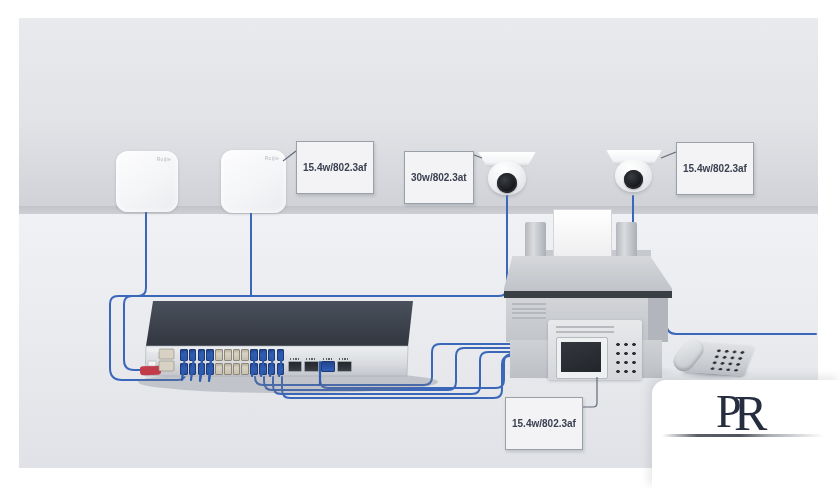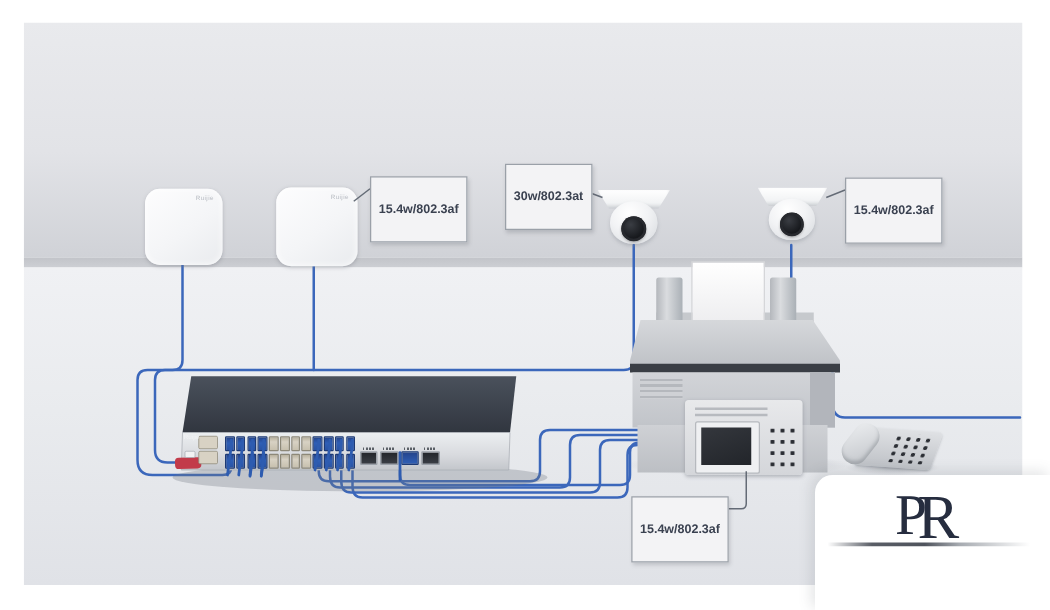--- a/index.html
+++ b/index.html
@@ -228,21 +228,21 @@
 </div>
 
 <svg width="840" height="488">
   <path class="callout-line" d="M296,151 L283,161"></path>
   <path class="callout-line" d="M466,152 L482,158"></path>
   <path class="callout-line" d="M676,152 L661,158"></path>
   <path class="callout-line" d="M581,407 H593 Q597,407 597,403 V377"></path>
 </svg>
 
 <div class="abs callout" style="left:296px;top:141px;">15.4w/802.3af</div>
-<div class="abs callout" style="left:404px;top:131px;">30w/802.3at</div>
+<div class="abs callout" style="left:404px;top:151px;">30w/802.3at</div>
 <div class="abs callout" style="left:676px;top:142px;">15.4w/802.3af</div>
 <div class="abs callout" style="left:505px;top:397px;">15.4w/802.3af</div>
 
 <div id="logo-card" class="abs">
   <div id="logo-line"></div>
   <span class="logo-letter" style="left:64px;top:9px;font-size:46px;">P</span>
   <span class="logo-letter" style="left:82px;top:8px;font-size:50px;">R</span>
 </div>
 
 </body></html>

